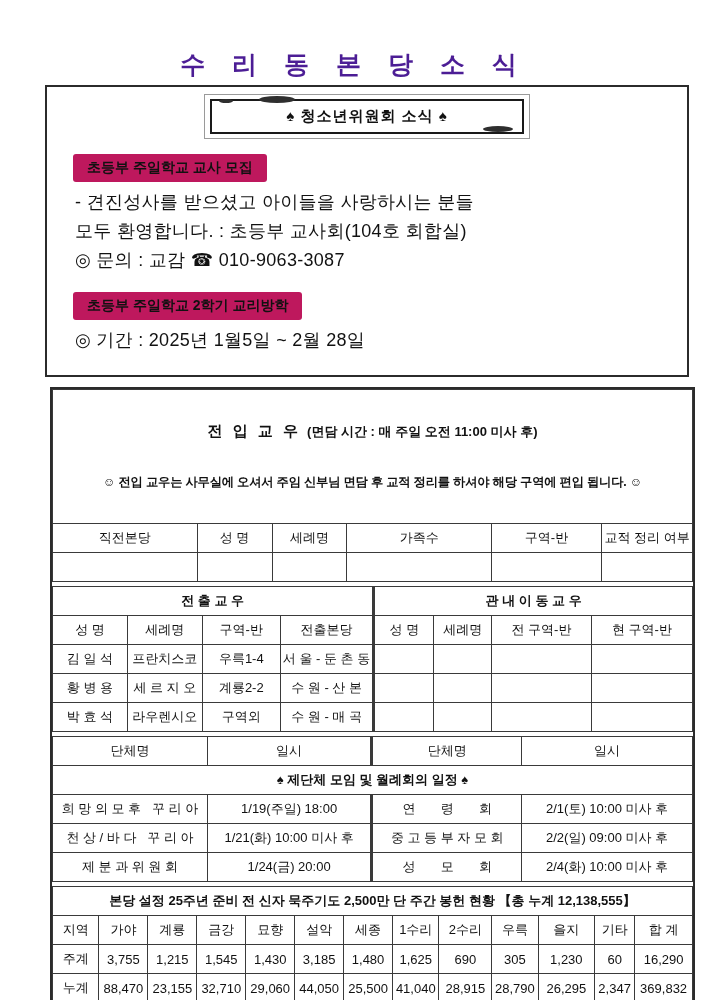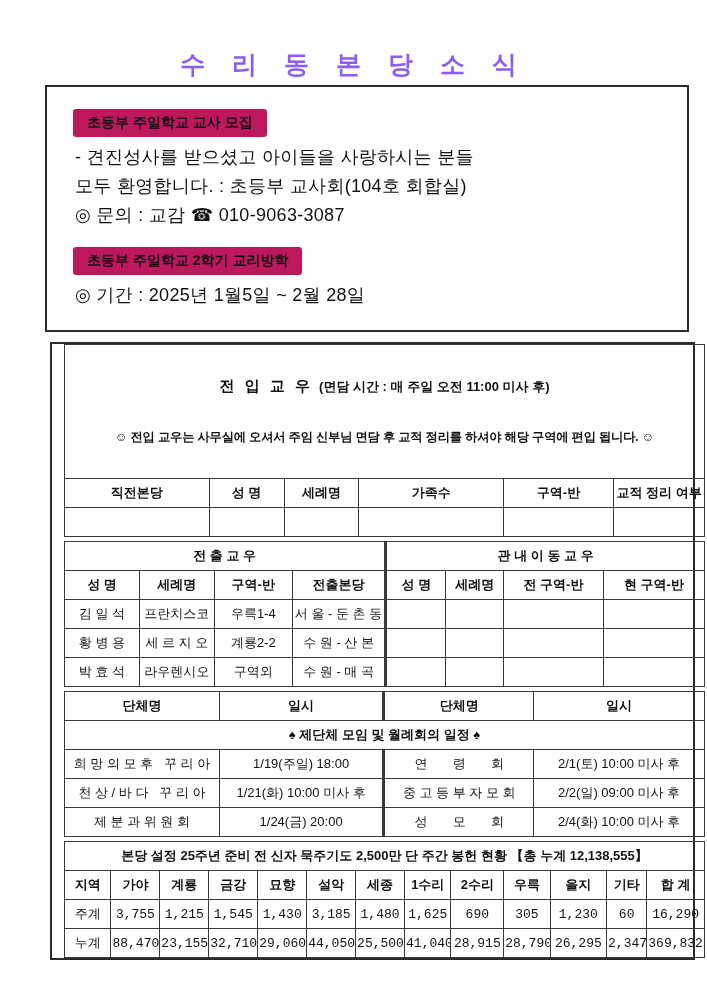--- a/index.html
+++ b/index.html
@@ -4,21 +4,21 @@
 <style>
   html,body{margin:0;padding:0;}
   body{
     width:707px;height:1000px;position:relative;overflow:hidden;
     background:#ffffff;color:#111;
     font-family:"Liberation Sans","DejaVu Sans",sans-serif;
   }
   .title{
     margin:0;padding:48px 0 4px 0;
     text-align:center;font-size:25px;font-weight:bold;letter-spacing:10px;
-    color:#8b5cf6;
+    color:#4c1d95;
   }
   
   .box1{
     margin-left:45px;width:644px;border:2px solid #2b2b2b;
     padding:7px 0 18px 0;box-sizing:border-box;
   }
   .banner{
     width:314px;margin:0 auto;border:1px solid #9a9a9a;
     padding:4px 5px;position:relative;background:#fff;
   }
@@ -36,45 +36,51 @@
     font-weight:bold;font-size:14px;padding:5px 14px;border-radius:3px;
   }
   .line{margin:5px 0 5px 28px;font-size:18px;letter-spacing:.3px;}
   
   .box2{
     margin:10px 0 0 50px;width:641px;border:2px solid #2b2b2b;
     box-sizing:content-box;background:#fff;
   }
   table.t{
     width:100%;border-collapse:collapse;table-layout:fixed;
-    margin:0 0 4px 12px;
+    margin:0 0 4px 0;
   }
   table.t:last-child{margin-bottom:0;}
   .t td,.t th{
     border:1px solid #3a3a3a;text-align:center;vertical-align:middle;
     font-size:13px;padding:2px 1px;height:24px;white-space:pre;overflow:hidden;
   }
-  .t th{font-weight:bold;}
+  .t th{font-weight:normal;}
   .ttl{font-weight:bold;font-size:14px;height:22px;}
   .tin-ttl{height:auto;padding:3px 2px;}
   .tin-ttl .big{font-size:15px;margin-right:6px;letter-spacing:3px;}
   .tin-ttl .paren{font-size:13px;}
   .tin-ttl .sub{font-weight:bold;font-size:12.3px;margin-top:3px;letter-spacing:-.2px;}
   .div-l{border-left:3px solid #3a3a3a !important;}
   .b{font-weight:normal;}
-  .num{font-size:12.5px;font-family:Liberation Mono, monospace;}
+  .num{font-size:12.5px;}
 </style>
 </head>
 <body>
 
 <div>
 
   <h1 class="title">수 리 동 본 당 소 식</h1>
 
   <div class="box1">
+    <div class="banner">
+      <span class="blob b1"></span>
+      <span class="blob b2"></span>
+      <span class="blob b3"></span>
+      <div class="banner-inner">♠ 청소년위원회 소식 ♠</div>
+    </div>
 
     <div class="label">초등부 주일학교 교사 모집</div>
     <p class="line">- 견진성사를 받으셨고 아이들을 사랑하시는 분들</p>
     <p class="line">모두 환영합니다. : 초등부 교사회(104호 회합실)</p>
     <p class="line">◎ 문의 : 교감 ☎ 010-9063-3087</p>
 
     <div class="label">초등부 주일학교 2학기 교리방학</div>
     <p class="line">◎ 기간 : 2025년 1월5일 ~ 2월 28일</p>
   </div>
 

